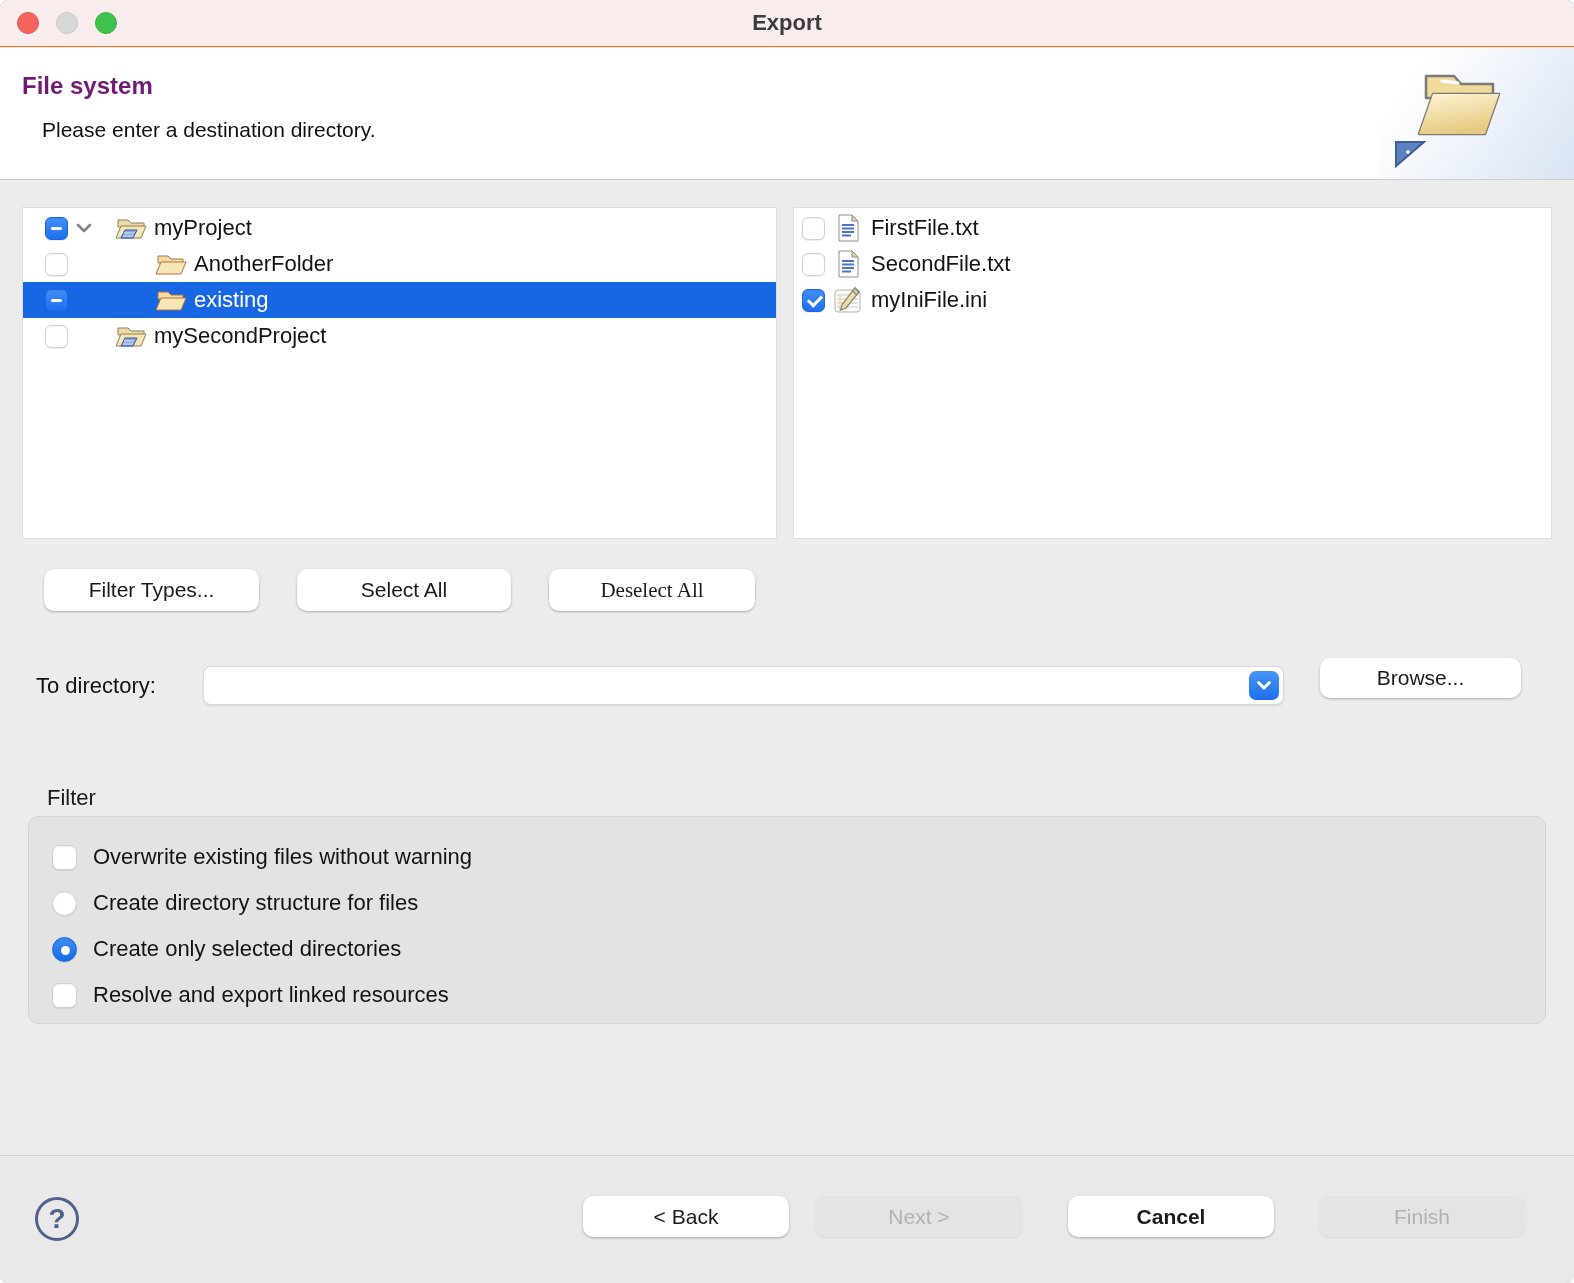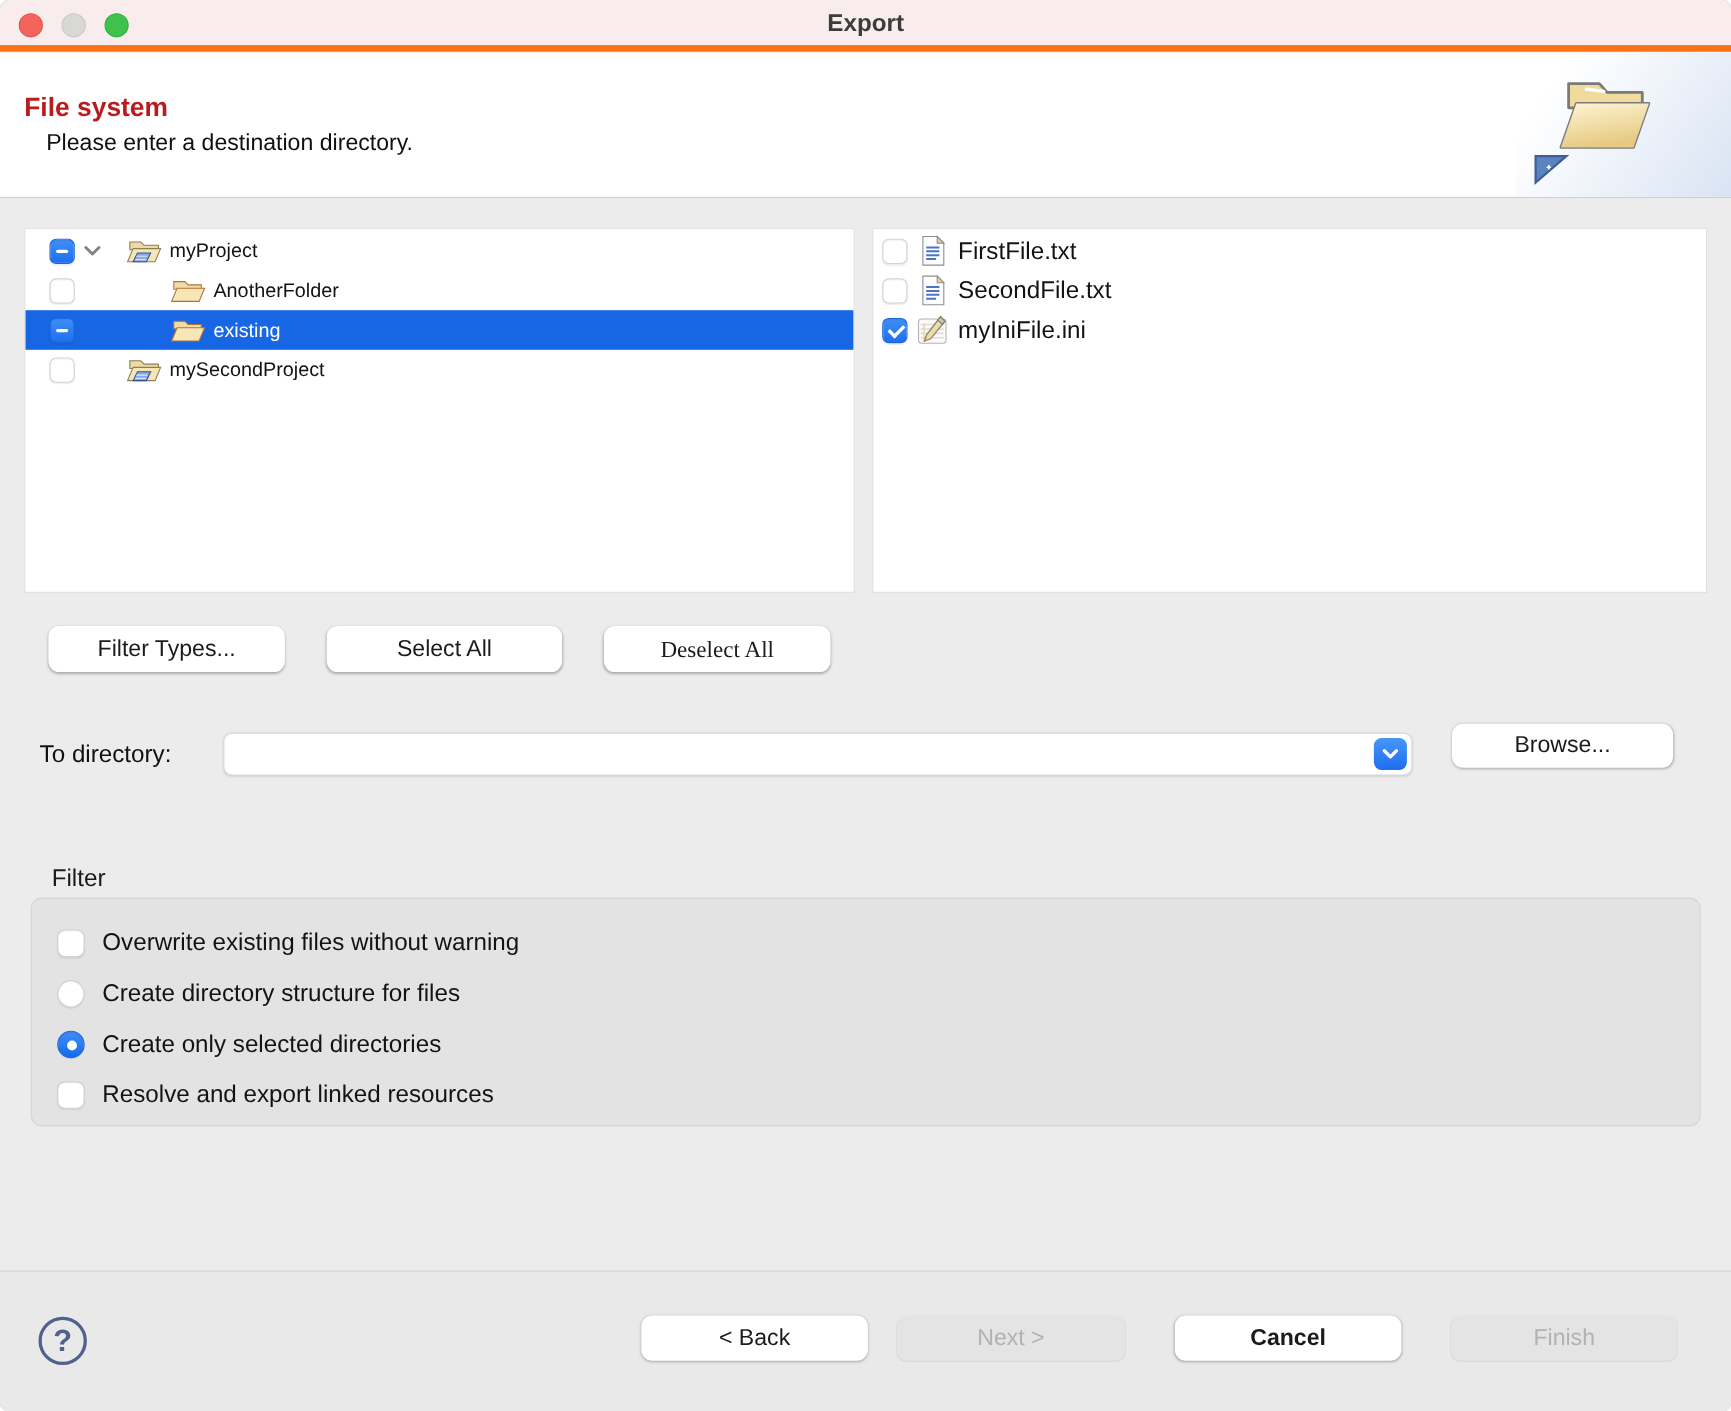--- a/index.html
+++ b/index.html
@@ -6,53 +6,53 @@
   html,body { background:#ffffff; font-family:"Liberation Sans", sans-serif; }
   .window {
     position:relative; width:1574px; height:1283px;
     background:#ececec; border-radius:10px; overflow:hidden;
     box-shadow:0 0 0 1px rgba(0,0,0,.12);
   }
 
   
   .titlebar {
     position:absolute; left:0; top:0; width:100%; height:47px;
-    background:#f9ecec; border-bottom:6px solid #f97316;
+    background:#f9ecec; border-bottom:1px solid #f97316;
     display:flex; align-items:center; justify-content:center;
   }
   .traffic { position:absolute; left:17px; top:12px; display:flex; gap:17px; }
   .light { width:22px; height:22px; border-radius:50%; }
   .light.close { background:#f4645c; border:1px solid #e1544d; }
   .light.min   { background:#d8d8d6; border:1px solid #c8c8c6; }
   .light.zoom  { background:#3ec24b; border:1px solid #34b23f; }
   .win-title { font-size:22px; font-weight:bold; color:#3c3c3c; }
 
   
   .header {
     position:absolute; left:0; top:48px; width:100%; height:132px;
     background:#ffffff; border-bottom:1px solid #cfcfcf;
   }
-  .header .h-title { position:absolute; left:22px; top:36px; font-size:24px; font-weight:bold; color:#b91c1c; }
+  .header .h-title { position:absolute; left:22px; top:24px; font-size:24px; font-weight:bold; color:#701a75; }
   .header .h-msg   { position:absolute; left:42px; top:70px; font-size:21px; color:#101010; }
   .banner {
     position:absolute; right:0; top:0; width:196px; height:131px;
     background:linear-gradient(125deg, #ffffff 18%, #eef3fa 55%, #d9e3f3 100%);
   }
   .banner svg { position:absolute; right:8px; top:6px; }
 
   
   .pane {
     position:absolute; top:207px; height:332px; background:#ffffff;
     border:1px solid #dedede; overflow:hidden;
   }
   .pane.left  { left:22px;  width:755px; }
   .pane.right { left:793px; width:759px; }
   .trow {
     display:flex; align-items:center; height:36px; padding-left:22px;
-    font-size:18px; color:#131313; width:100%;
+    font-size:22px; color:#131313; width:100%;
   }
   .trow.selected { background:#1767e5; color:#ffffff; }
   .frow { display:flex; align-items:center; height:36px; padding-left:8px; font-size:22px; color:#131313; }
   .exp-slot { width:47px; display:flex; align-items:center; padding-left:7px; flex:0 0 47px; }
   .spacer40 { width:40px; flex:0 0 40px; }
   .tree-icon { width:32px; height:30px; margin-right:7px; flex:0 0 32px; }
   .file-icon { width:30px; height:30px; margin:0 8px; flex:0 0 30px; }
 
   
   .cb {

